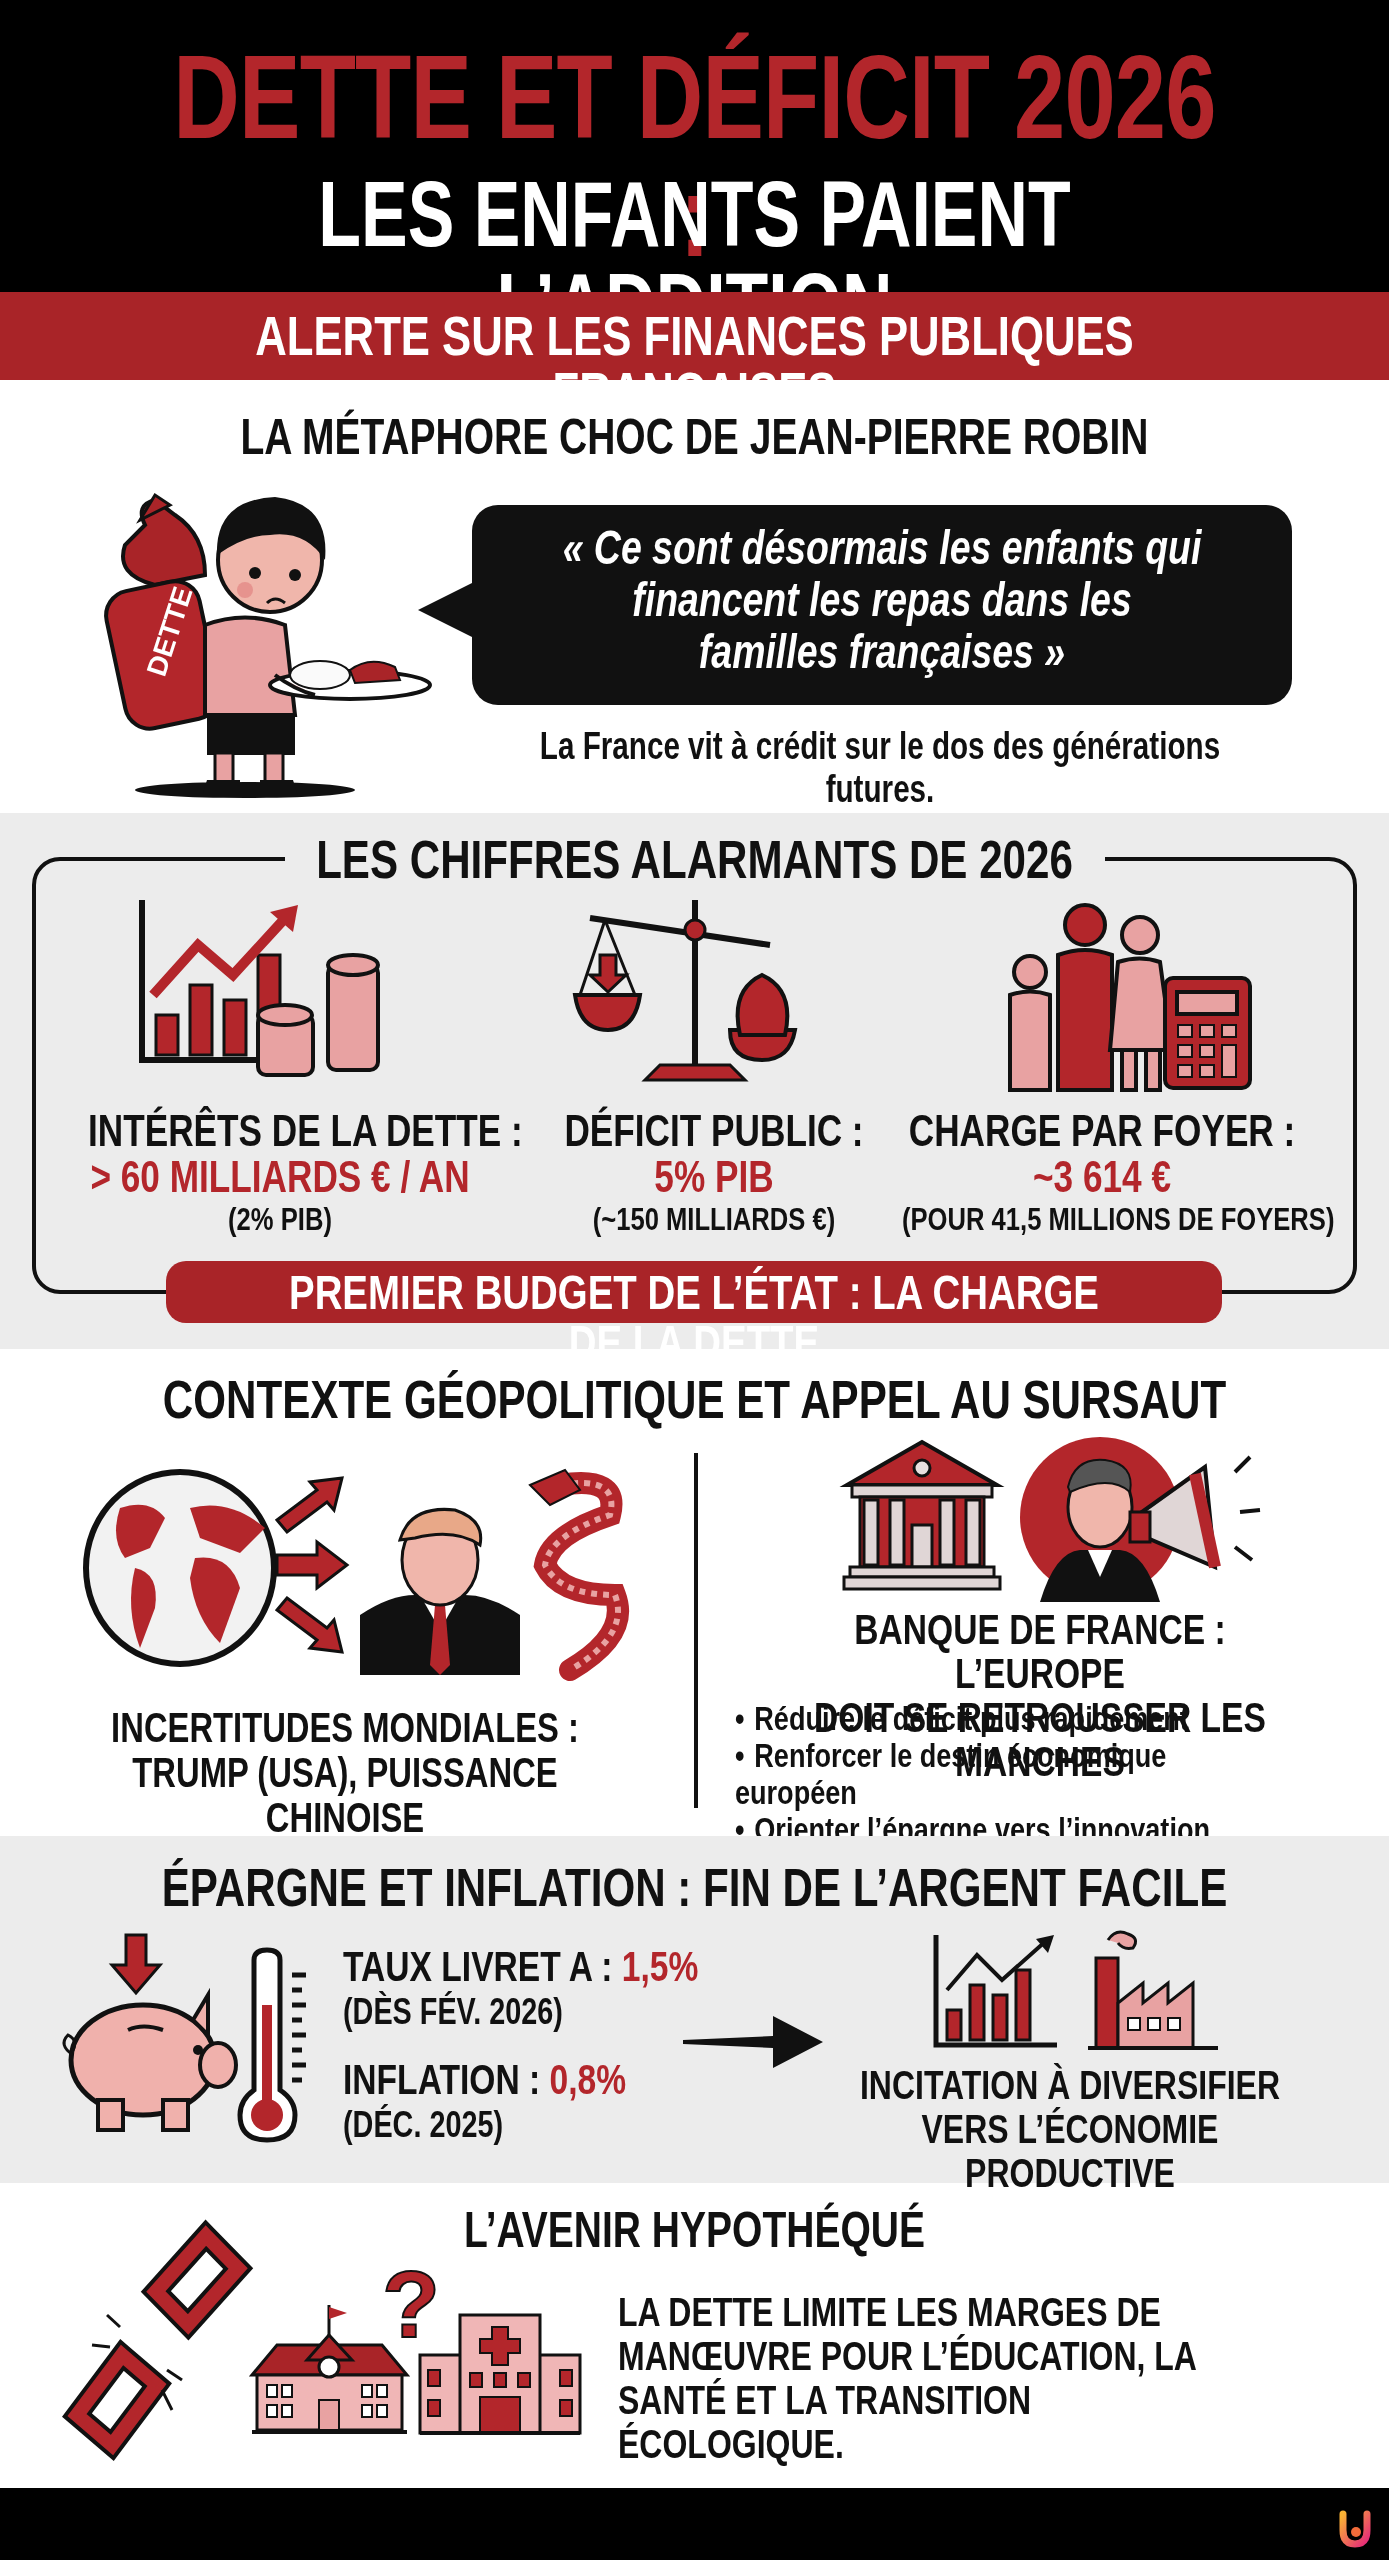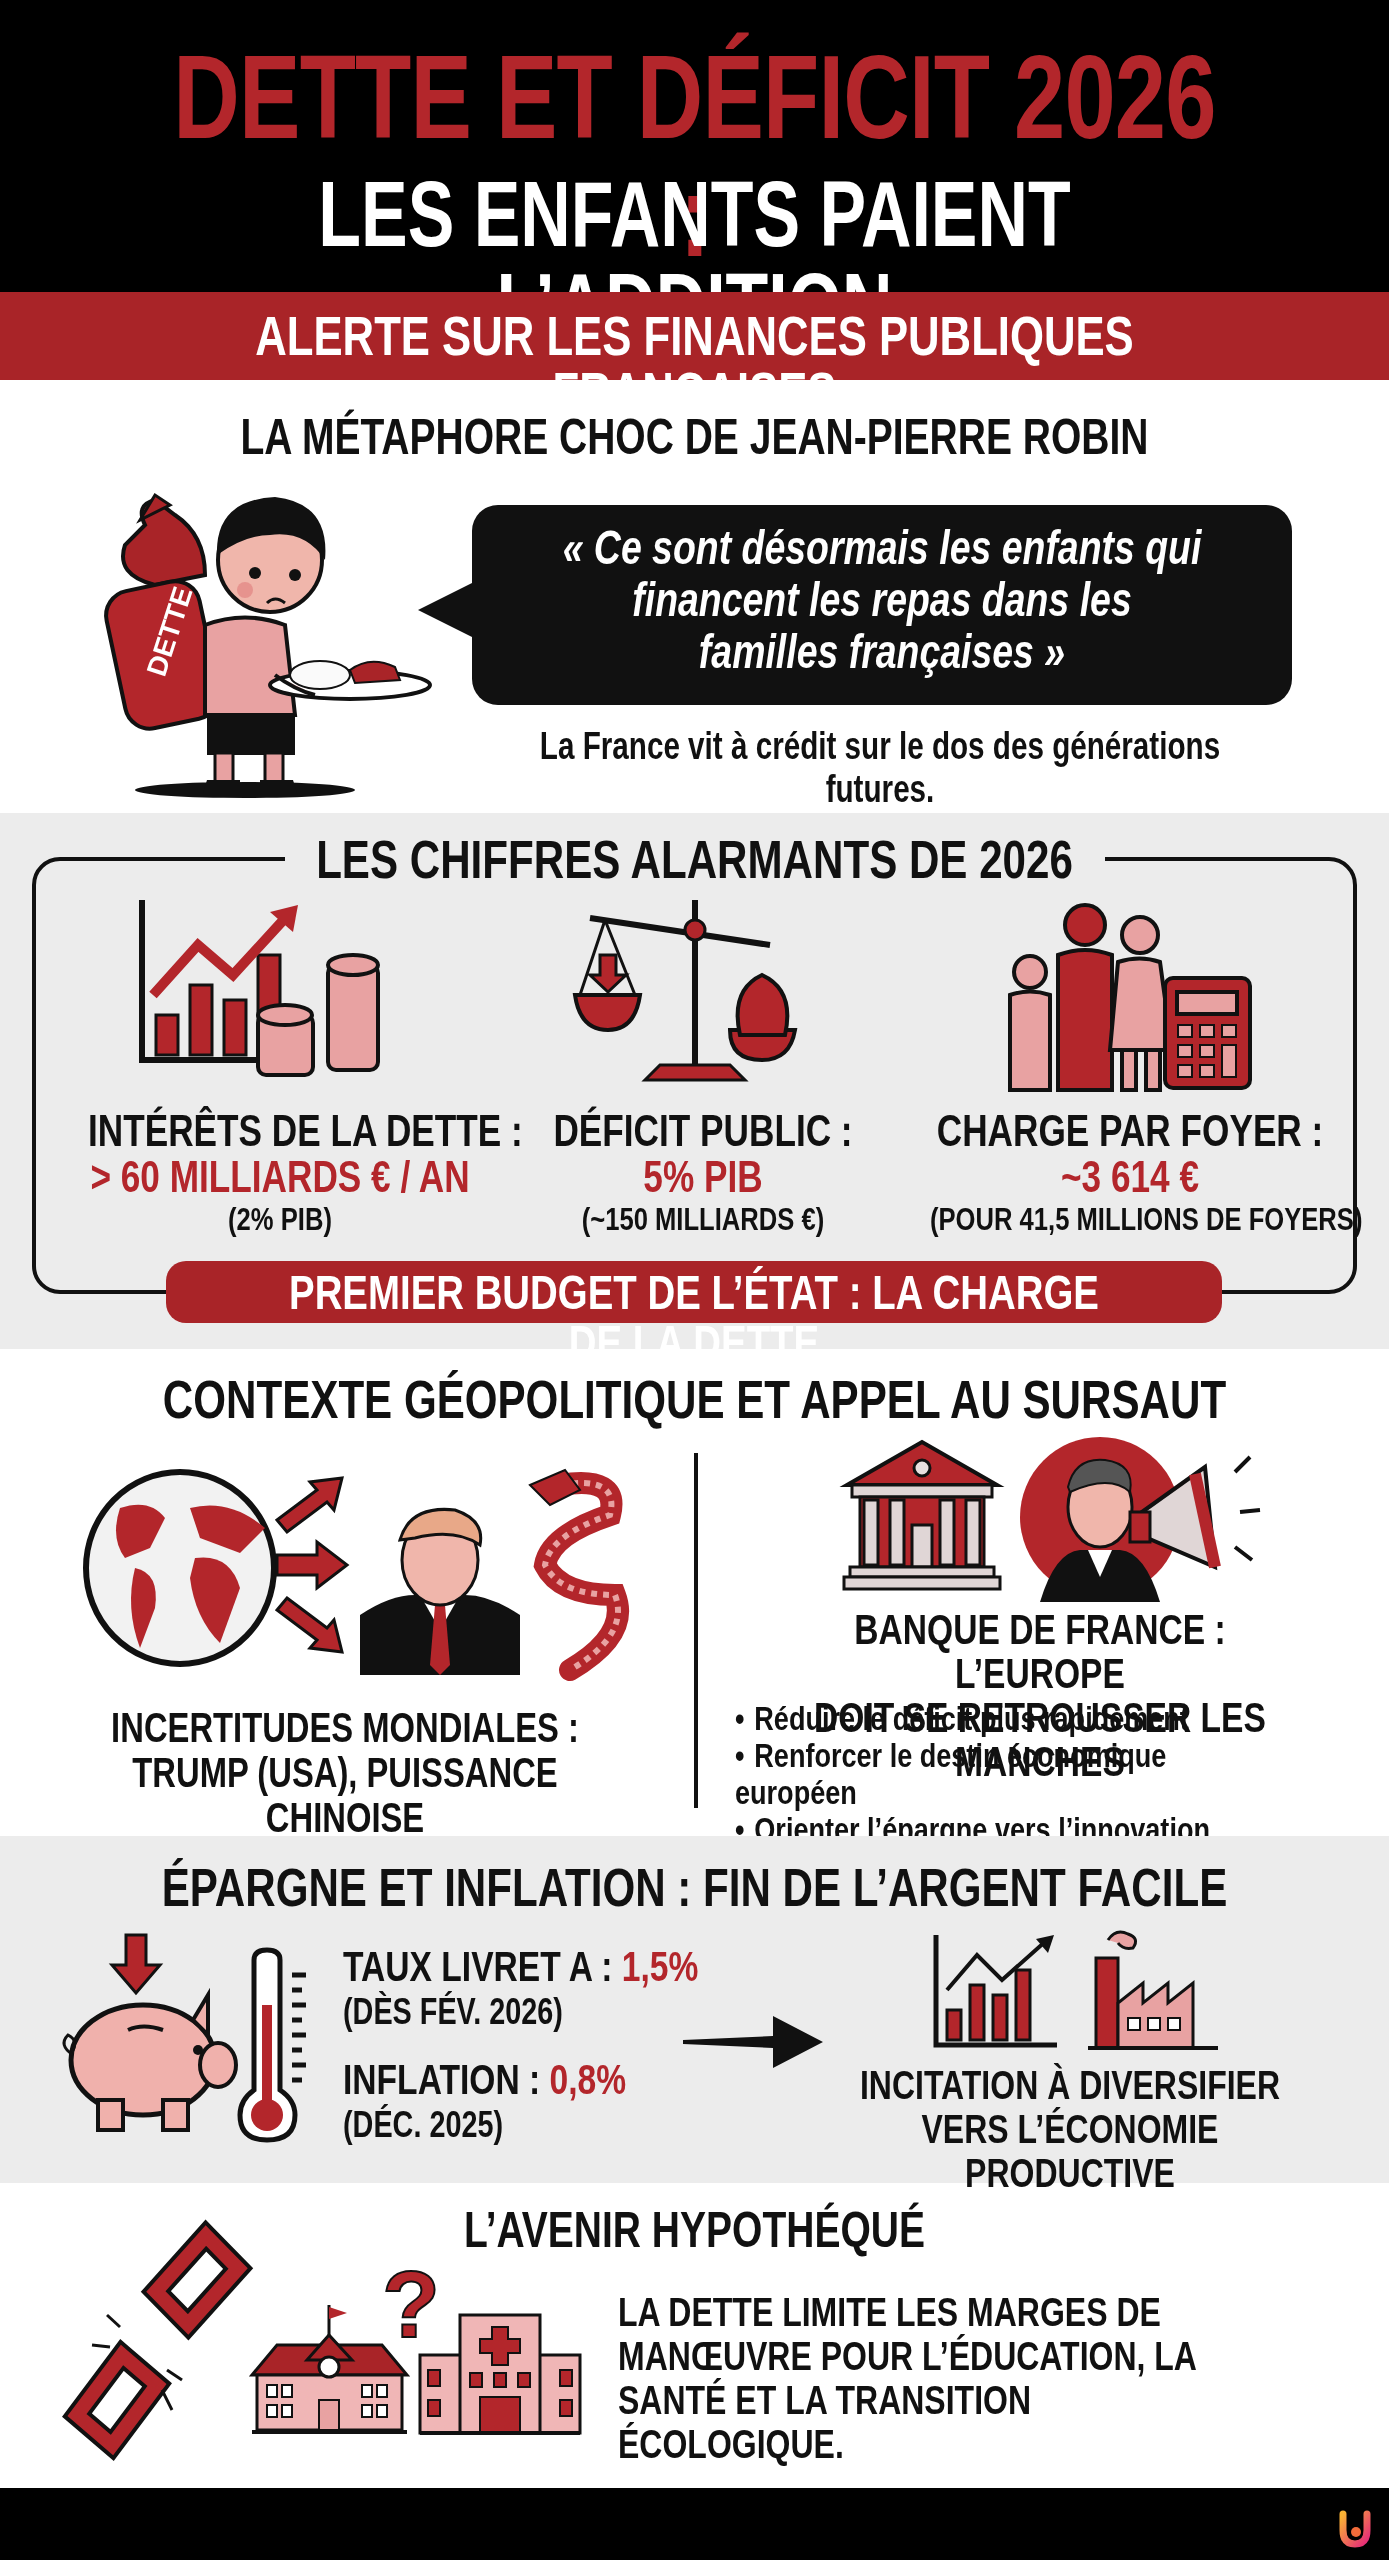--- a/index.html
+++ b/index.html
@@ -157,26 +157,26 @@
     <rect x="178" y="165" width="14" height="12"></rect>
       <rect x="200" y="165" width="14" height="12"></rect>
   </g>
 </svg>
 
 <div class="stat" style="left:40px;top:1108px;width:480px;">
   <div class="stat-label">INTÉRÊTS DE LA DETTE :</div>
   <div class="stat-value">&gt; 60 MILLIARDS € / AN</div>
   <div class="stat-sub">(2% PIB)</div>
 </div>
-<div class="stat" style="left:503px;top:1108px;width:400px;">
+<div class="stat" style="left:514px;top:1108px;width:400px;">
   <div class="stat-label">DÉFICIT PUBLIC :</div>
   <div class="stat-value">5% PIB</div>
   <div class="stat-sub">(~150 MILLIARDS €)</div>
 </div>
-<div class="stat" style="left:880px;top:1108px;width:500px;">
+<div class="stat" style="left:852px;top:1108px;width:500px;">
   <div class="stat-label">CHARGE PAR FOYER :</div>
   <div class="stat-value">~3 614 €</div>
   <div class="stat-sub">(POUR 41,5 MILLIONS DE FOYERS)</div>
 </div>
 
 <div class="pill"></div>
 <div class="pill-text">PREMIER BUDGET DE L’ÉTAT : LA CHARGE DE LA DETTE</div>
 
 <div class="sec-title" style="top:1372px;font-size:54px;">CONTEXTE GÉOPOLITIQUE ET APPEL AU SURSAUT</div>
 

